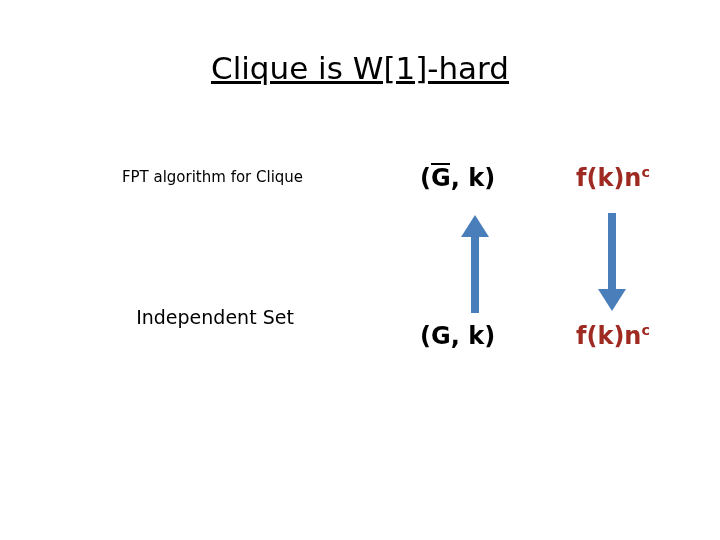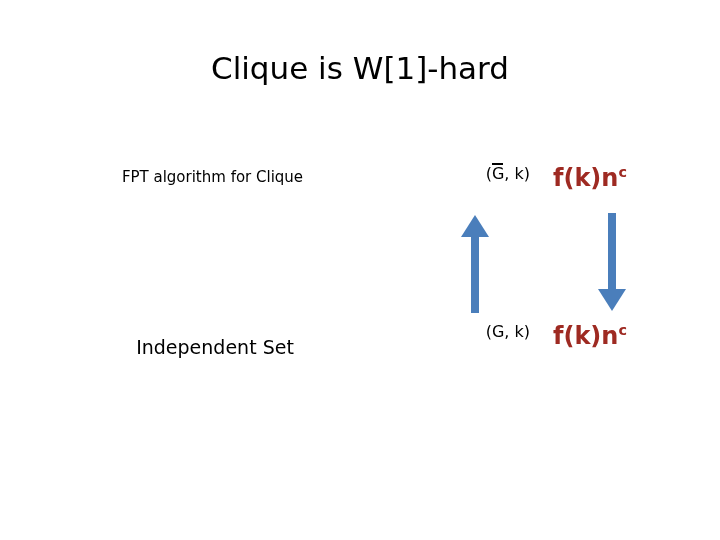--- a/index.html
+++ b/index.html
@@ -51,31 +51,30 @@
     font-size: 15px;
   }
   .algo-indset {
     left: 55px;
     top: 305px;
     width: 320px;
     font-size: 19px;
   }
   .algo-indset .line2 {
     display: block;
-    margin-top: 30px;
   }
 
   
   .instance {
     position: absolute;
     width: 110px;
-    text-align: right;
-    font-size: 16px;
+    text-align: left;
+    font-size: 24px;
     color: #000000;
-    font-weight: 400;
+    font-weight: 700;
     white-space: nowrap;
   }
   .instance-top {
     left: 420px;
     top: 164px;
   }
   .instance-bottom {
     left: 420px;
     top: 322px;
   }
@@ -91,20 +90,21 @@
     right: 1px;
     top: -1px;
     height: 1.5px;
     background: #000000;
   }
 
   
   .runtime {
     position: absolute;
     width: 120px;
+    text-align: center;
     font-size: 24px;
     font-weight: 700;
     white-space: nowrap;
   }
   .runtime-top {
     left: 553px;
     top: 164px;
   }
   .runtime-bottom {
     left: 553px;
@@ -129,21 +129,21 @@
   .arrow-down {
     left: 590px;
     top: 213px;
   }
 </style>
 </head>
 <body>
 
 <div class="slide" style="background: rgb(255, 255, 255);">
 
-  <div class="slide-title" style="color: rgb(0, 0, 0);">Clique is W[1]-hard</div>
+  <div class="slide-title" style="color: rgb(0, 0, 0); text-decoration: underline;">Clique is W[1]-hard</div>
 
   <div class="algo-label algo-clique" style="color: rgb(0, 0, 0);">FPT algorithm for Clique</div>
 
   <div class="instance instance-top" style="color: rgb(0, 0, 0);">
     <span>(</span><span class="overline">G</span><span>, </span><span>k</span><span>)</span>
   </div>
 
   <div class="runtime runtime-top" style="color: rgb(158, 42, 34);">
     <span>f(k)n</span><sup>c</sup>
   </div>

